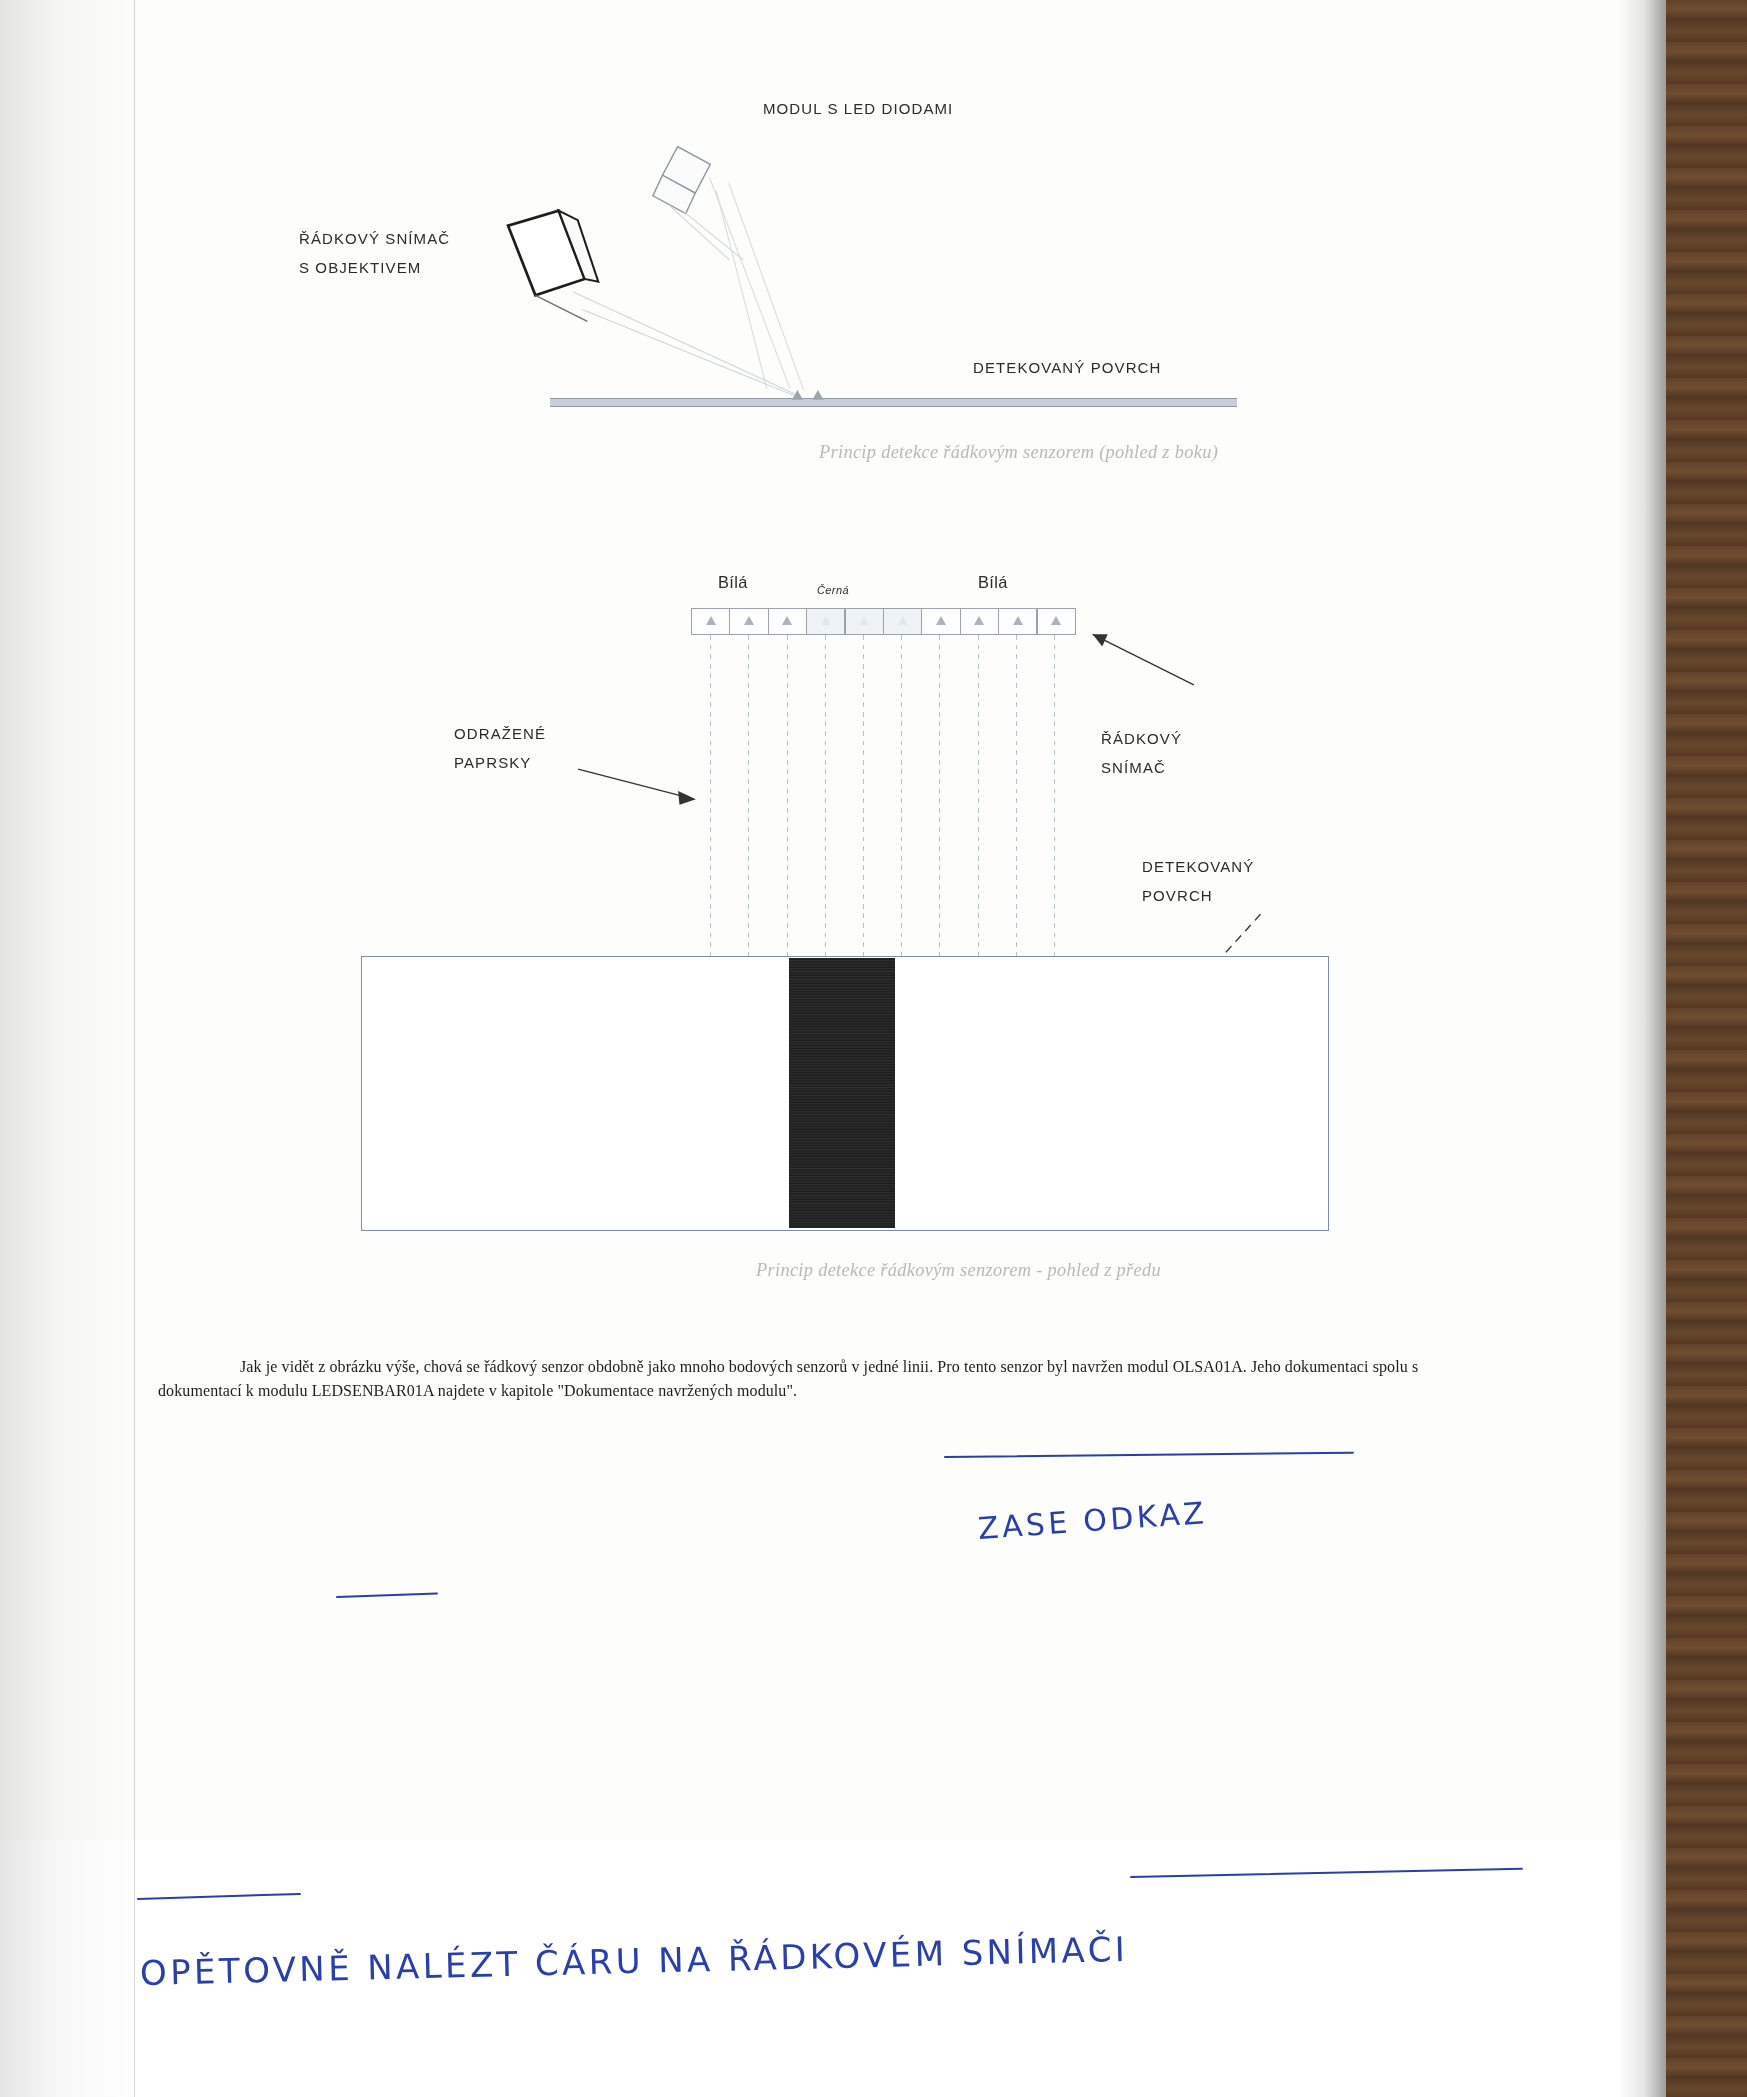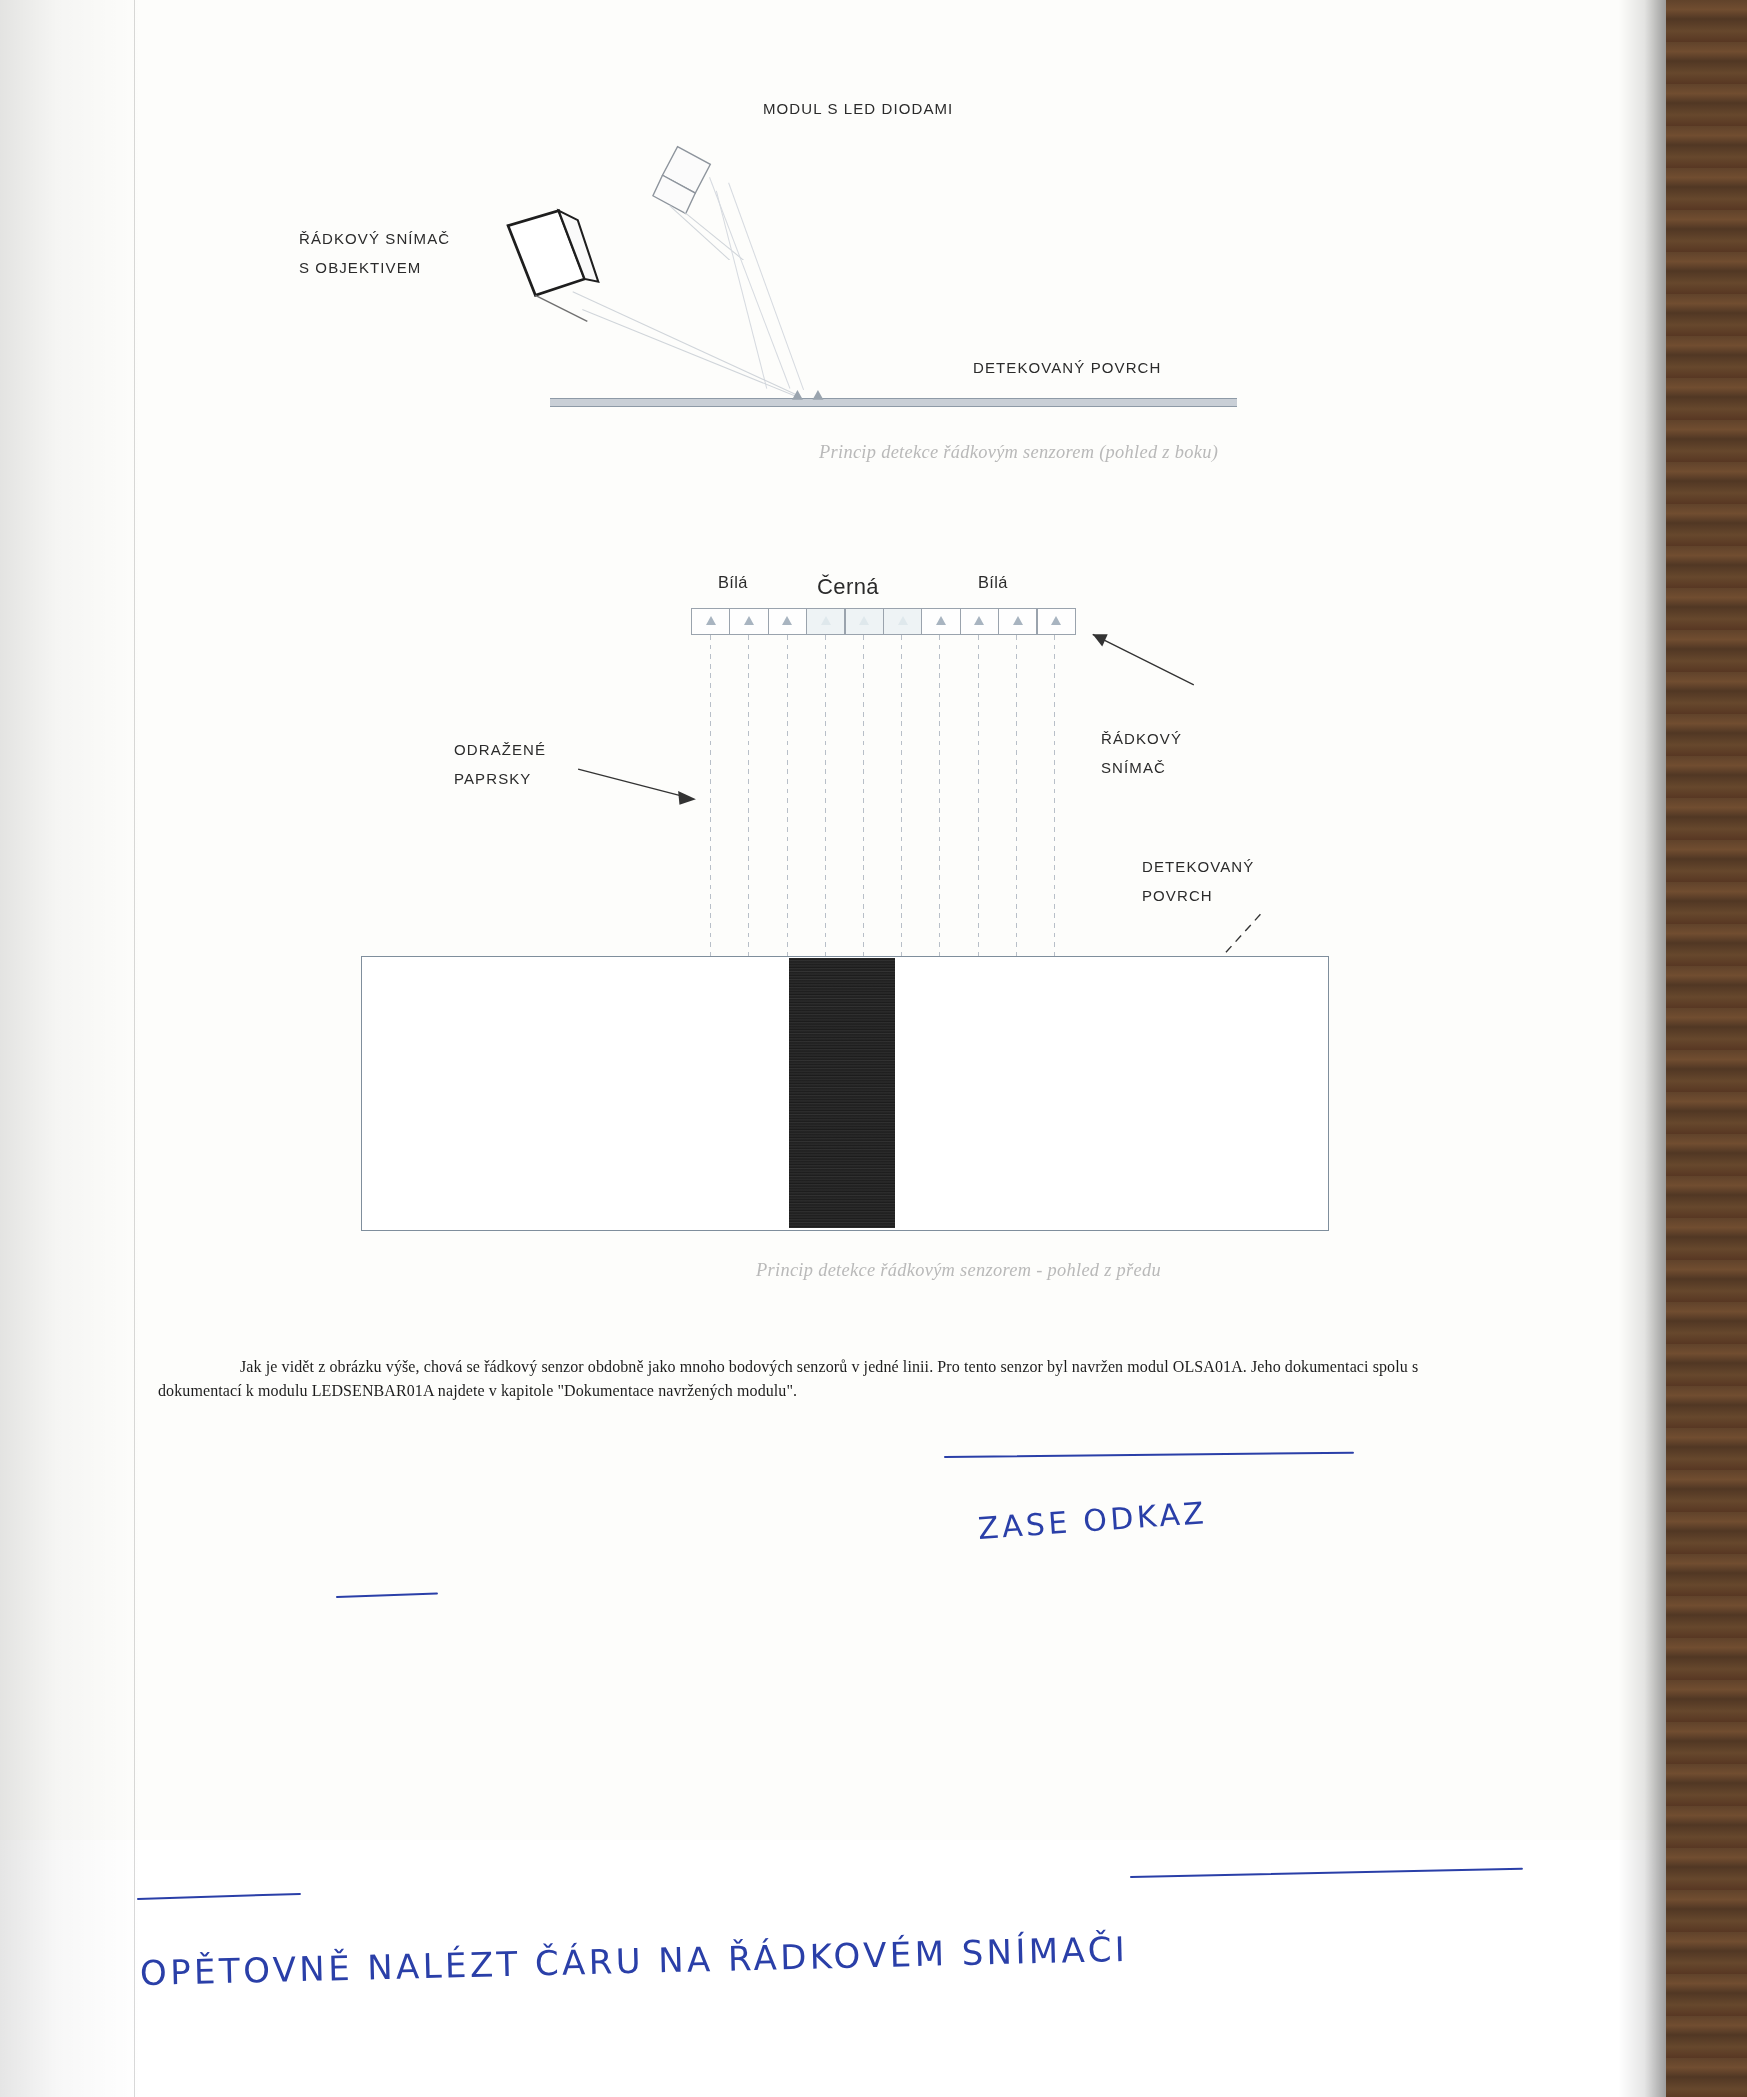--- a/index.html
+++ b/index.html
@@ -253,21 +253,21 @@
       <polygon points="10,20 18,6 26,20" fill="#9aa4ae"></polygon>
       <polygon points="40,20 48,6 56,20" fill="#9aa4ae"></polygon>
     </svg>
 
     <div class="caption" style="left:819px; top:442px;">Princip detekce řádkovým senzorem (pohled z boku)</div>
   </div>
 
   <div id="figure-two">
 
     <div class="dia-label" style="left:718px; top:36px; letter-spacing:0.4px; font-size:16.4px;">Bílá</div>
-    <div class="dia-label" style="left:817px; top:36px; letter-spacing:0.4px; font-size:22px;">Černá</div>
+    <div class="dia-label" style="left:817px; top:48px; letter-spacing:0.4px; font-size:11px;font-style:italic;">Černá</div>
     <div class="dia-label" style="left:978px; top:36px; letter-spacing:0.4px; font-size:16.4px;">Bílá</div>
 
     <div class="sensor-array">
       <div class="sensor-cell">
           <span class="tri"></span>
         </div>
       <div class="sensor-cell">
           <span class="tri"></span>
         </div>
       <div class="sensor-cell">
@@ -309,21 +309,21 @@
 
     <div class="dia-label" style="left:1101px; top:149px; line-height:1.9;margin-top:43px;">ŘÁDKOVÝ
 SNÍMAČ</div>
     <svg style="position:absolute; left:1072px; top:89px;" width="137" height="82" viewBox="0 0 200 120">
       <g stroke="#333" stroke-width="2" fill="none">
         <line x1="178" y1="92" x2="30" y2="18"></line>
       </g>
       <polygon points="30,18 52,18 44,36" fill="#333"></polygon>
     </svg>
 
-    <div class="dia-label" style="left:454px; top:203px; line-height:1.9;">ODRAŽENÉ
+    <div class="dia-label" style="left:454px; top:187px; line-height:1.9;">ODRAŽENÉ
 PAPRSKY</div>
     <svg style="position:absolute; left:574px; top:225px;" width="137" height="55" viewBox="0 0 200 80">
       <g stroke="#333" stroke-width="2" fill="none">
         <line x1="6" y1="16" x2="168" y2="58"></line>
       </g>
       <polygon points="178,60 152,48 154,68" fill="#333"></polygon>
     </svg>
 
     <div class="dia-label" style="left:1142px; top:320px; line-height:1.9;">DETEKOVANÝ
 POVRCH</div>

